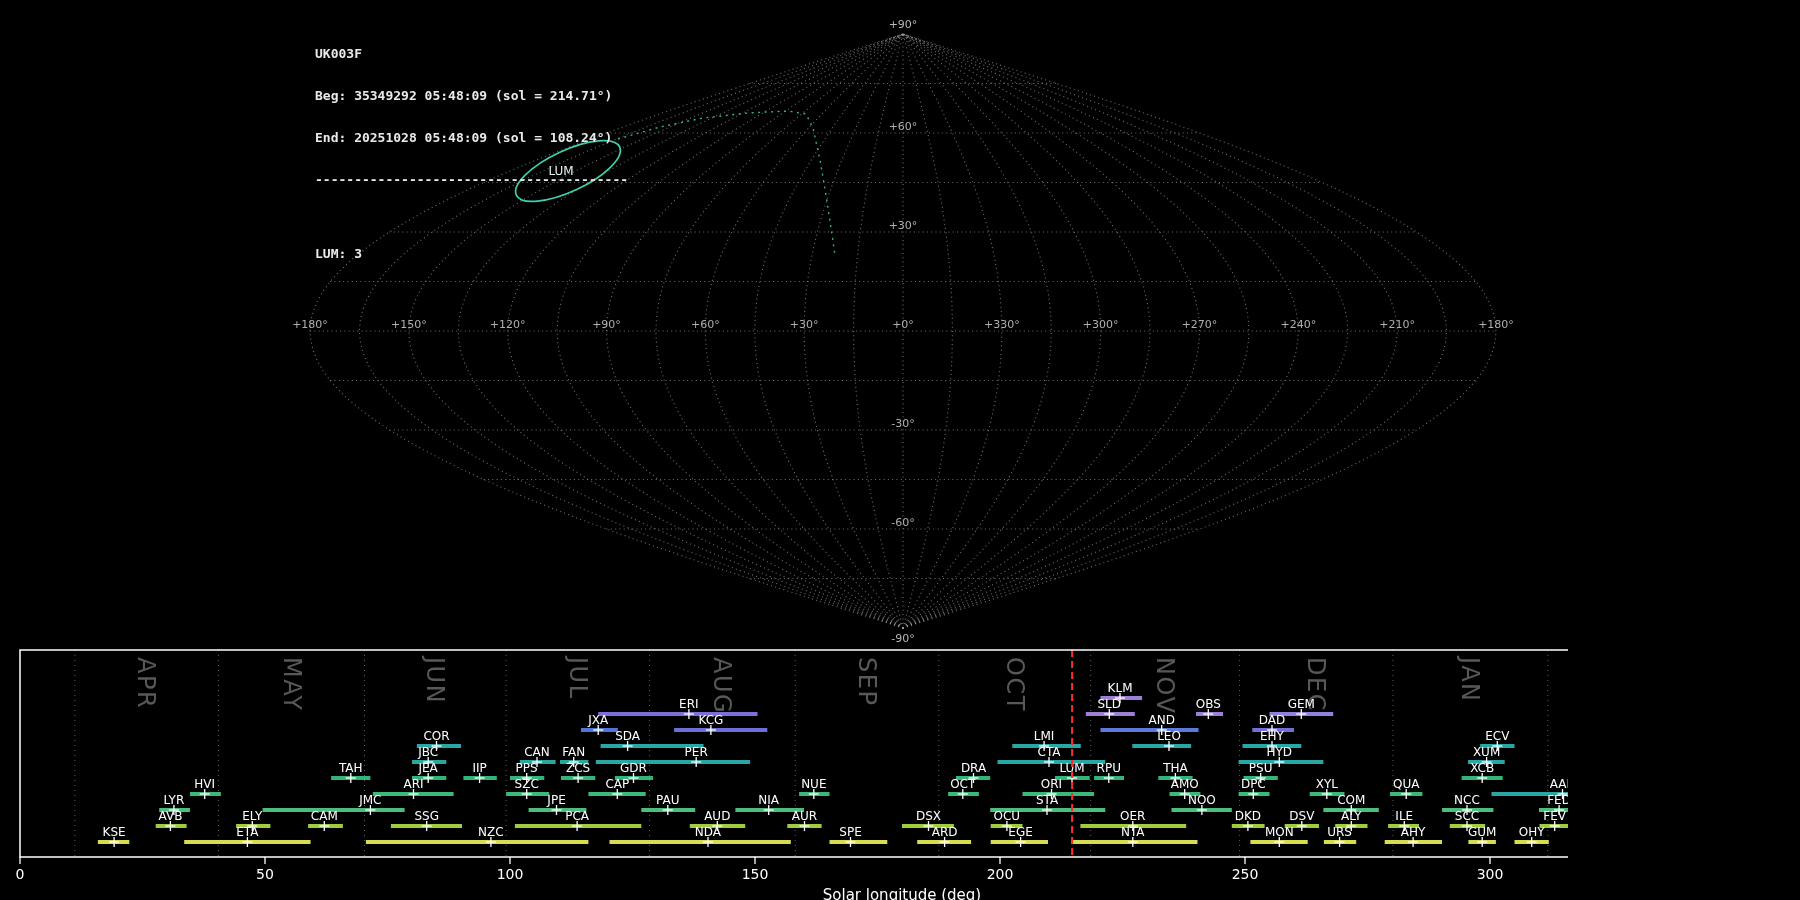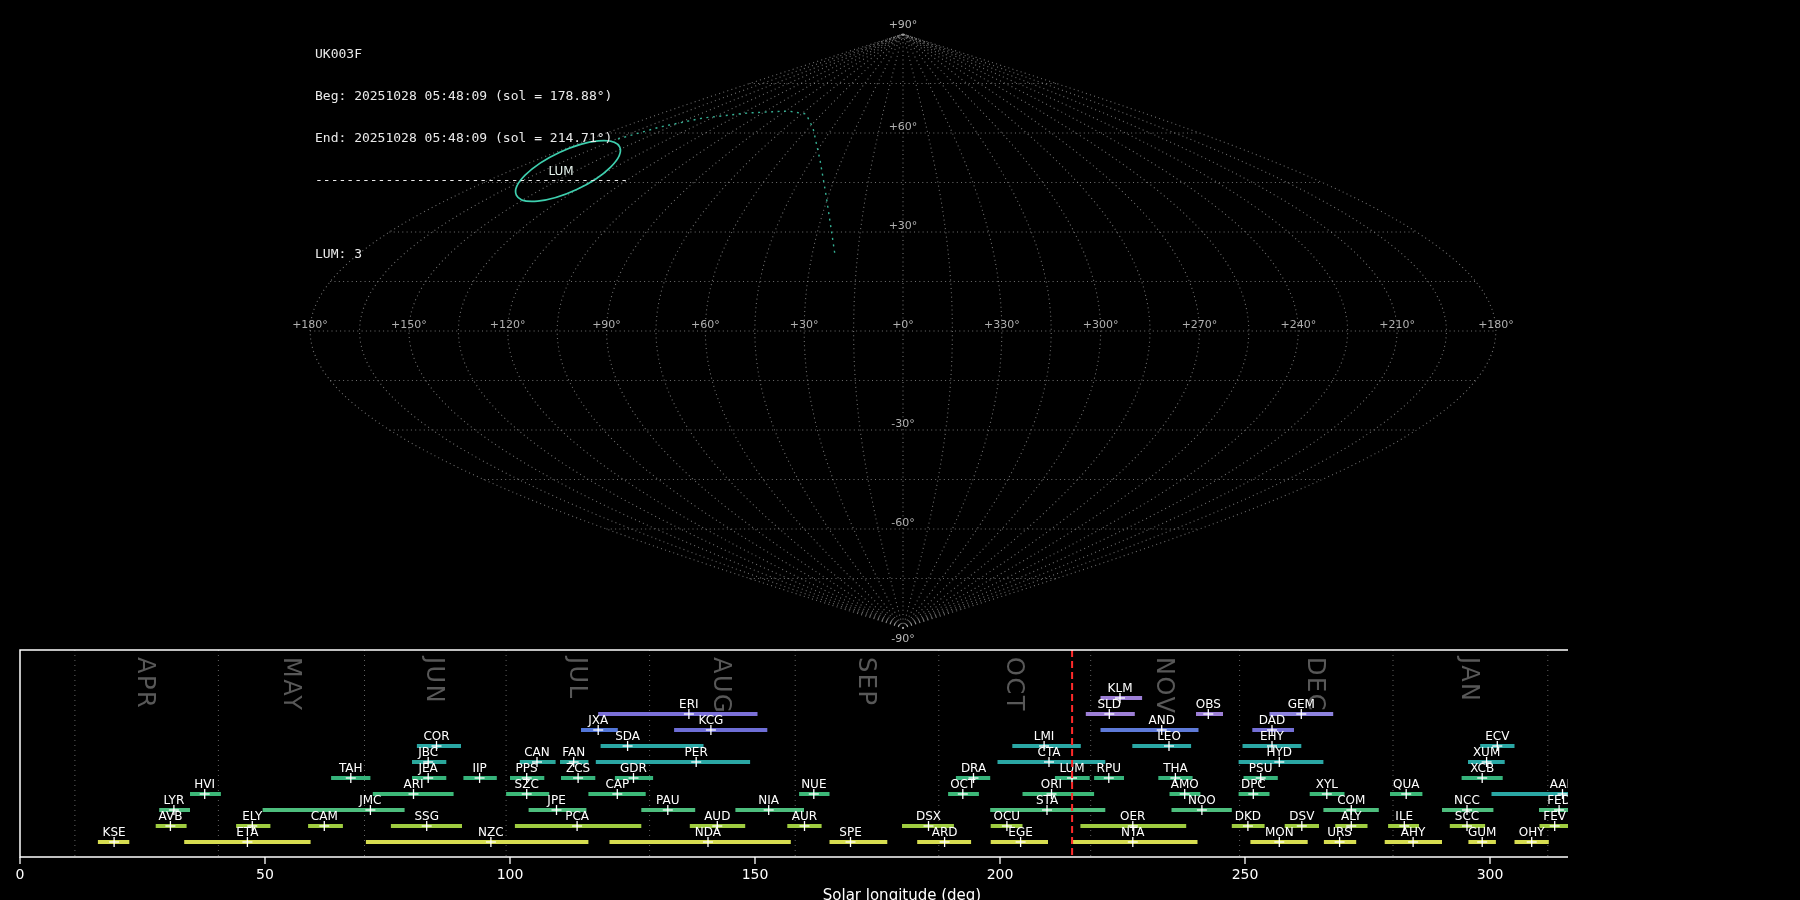--- a/index.html
+++ b/index.html
@@ -2,21 +2,21 @@
 <html><head>
 <meta charset="utf-8">
 <style>
   html,body{margin:0;padding:0;background:#000;}
   #stage{position:relative;width:1568px;height:900px;background:#000;overflow:hidden;
          font-family:"DejaVu Sans",sans-serif;margin-top:11px;}
   #scene{position:absolute;left:0;top:0;}
   #scene text{font-family:"DejaVu Sans",sans-serif;}
   .header-block{position:absolute;left:315px;top:8px;z-index:5;
     font-family:"DejaVu Sans Mono",monospace;font-size:13px;line-height:14px;
-    color:#eaeaea;white-space:pre;}
+    color:#eaeaea;white-space:pre;font-weight:bold;}
   .header-block .gap{height:4px;}
 </style>
 </head>
 <body>
 
 <div id="stage">
   <svg id="scene" width="1800" height="900" viewBox="0 0 1800 900">
       <g>
         <line stroke="#a0a0a0" stroke-width="1.1" stroke-dasharray="1 3.3" fill="none" opacity="0.7" x1="749.5" y1="567.5" x2="1056.5" y2="567.5"></line>
         <line stroke="#a0a0a0" stroke-width="1.1" stroke-dasharray="1 3.3" fill="none" opacity="0.7" x1="606.5" y1="518.0" x2="1199.5" y2="518.0"></line>
@@ -641,19 +641,19 @@
         <line x1="1490.0" y1="846" x2="1490.0" y2="853" stroke="#ffffff" stroke-width="1.3"></line>
         <text x="1490" y="868" font-size="14" fill="#ffffff" text-anchor="middle">300</text>
         <line x1="1735.0" y1="846" x2="1735.0" y2="853" stroke="#ffffff" stroke-width="1.3"></line>
         <text x="1735" y="868" font-size="14" fill="#ffffff" text-anchor="middle">350</text>
         <text x="902" y="889" font-size="15" fill="#ffffff" text-anchor="middle">Solar longitude (deg)</text>
       </g>
     </svg>
 
   <div class="header-block">
     <div>UK003F</div>
-    <div>Beg: 20251028 05:48:09 (sol = 178.88°)</div>
-    <div>End: 20251028 05:48:09 (sol = 214.71°)</div>
+    <div>Beg: 35349292 05:48:09 (sol = 214.71°)</div>
+    <div>End: 20251028 05:48:09 (sol = 108.24°)</div>
     <div>----------------------------------------</div>
     <div class="gap"></div>
     <div>LUM: 3</div>
   </div>
 </div>
 
 </body></html>

